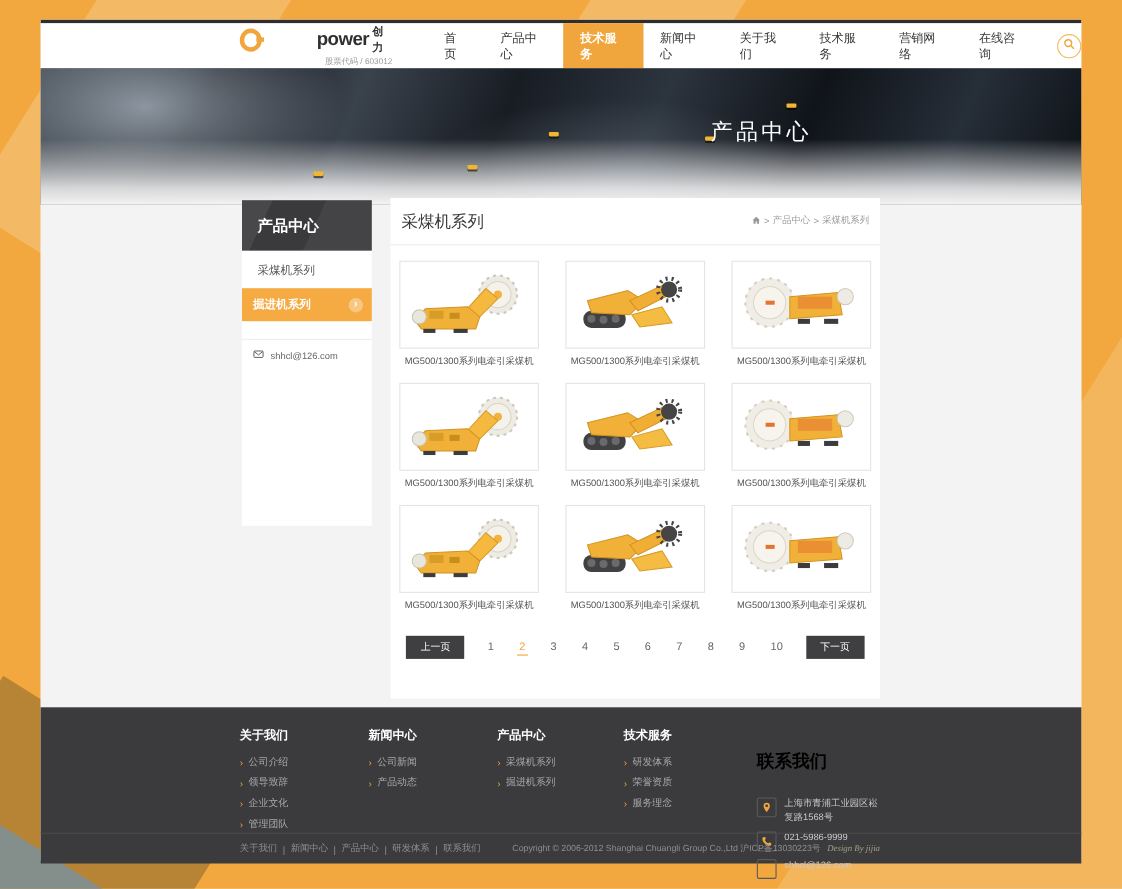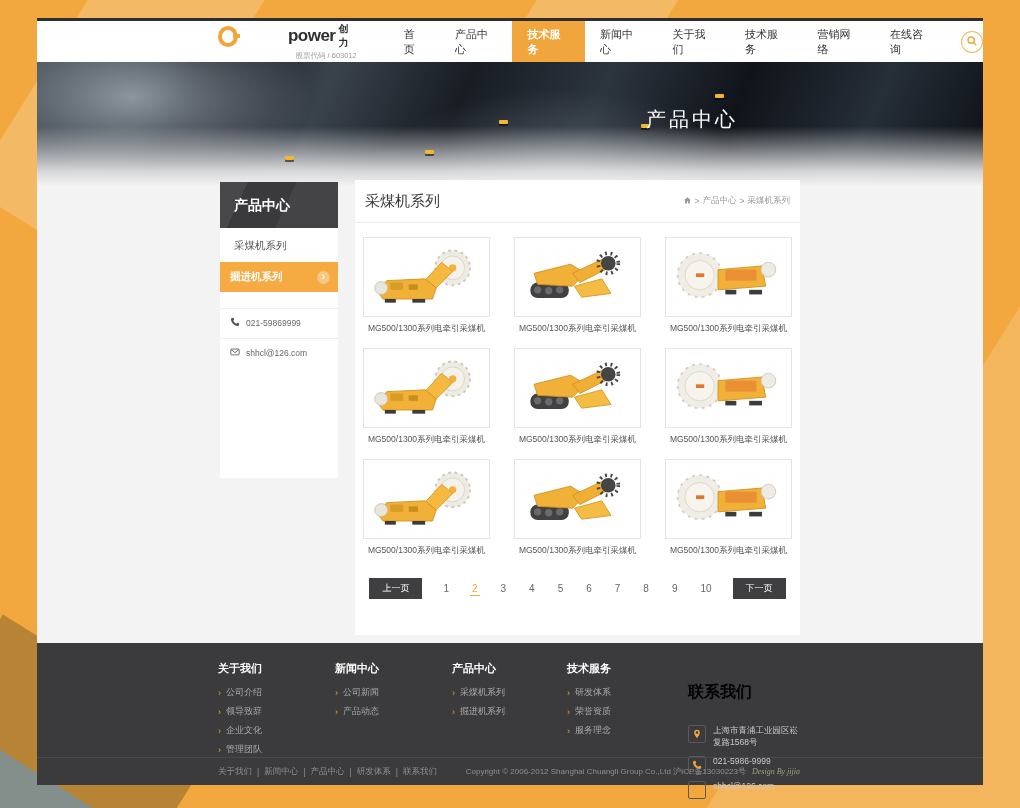--- a/index.html
+++ b/index.html
@@ -138,26 +138,20 @@
         <div id="side-menu">
             <div class="side-item"><span>采煤机系列</span></div>
             <div class="side-item active">
               <span>掘进机系列</span>
               <span class="arrow-circle">›</span>
             </div>
           </div>
         <div class="side-contacts" id="side-contacts">
             <div class="side-contact">
               <span class="ic"><svg viewBox="0 0 12 12" width="10" height="10">
-                  <path d="M3 1C2 1 1.1 2 1.2 3.2 1.8 7 5 10.2 8.8 10.8 10 11 11 10 11 9l-.2-1.4-2.2-.6-1 1C6 7.4 4.6 6 4 4.4l1-1L4.4 1.2z" fill="currentColor"></path>
-                </svg></span>
-              <span>021-59869999</span>
-            </div>
-            <div class="side-contact">
-              <span class="ic"><svg viewBox="0 0 12 12" width="10" height="10">
                   <rect x="1" y="2.5" width="10" height="7" rx="1" fill="none" stroke="currentColor"></rect>
                   <path d="M1.5 3.2 6 6.8l4.5-3.6" fill="none" stroke="currentColor"></path>
                 </svg></span>
               <span>shhcl@126.com</span>
             </div>
           </div>
       </div>
     </div>
 
     <div class="mainpanel">

